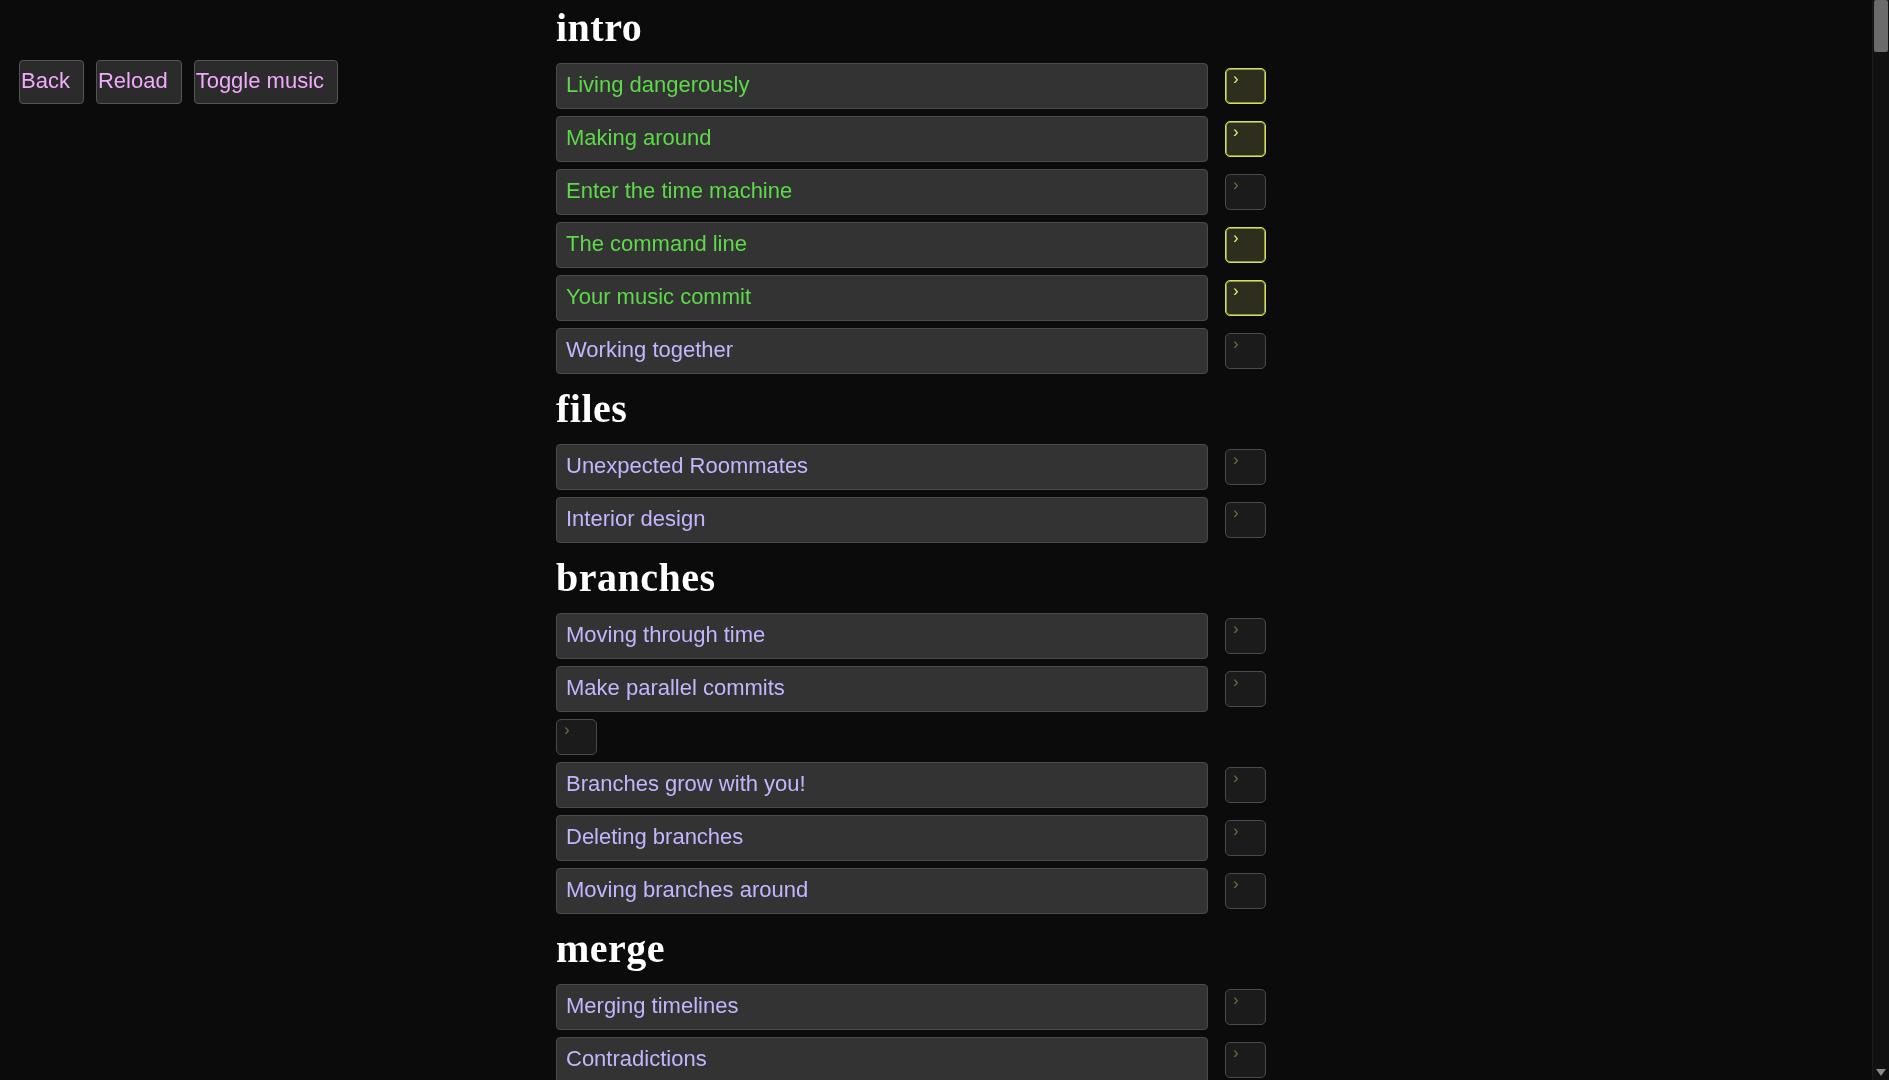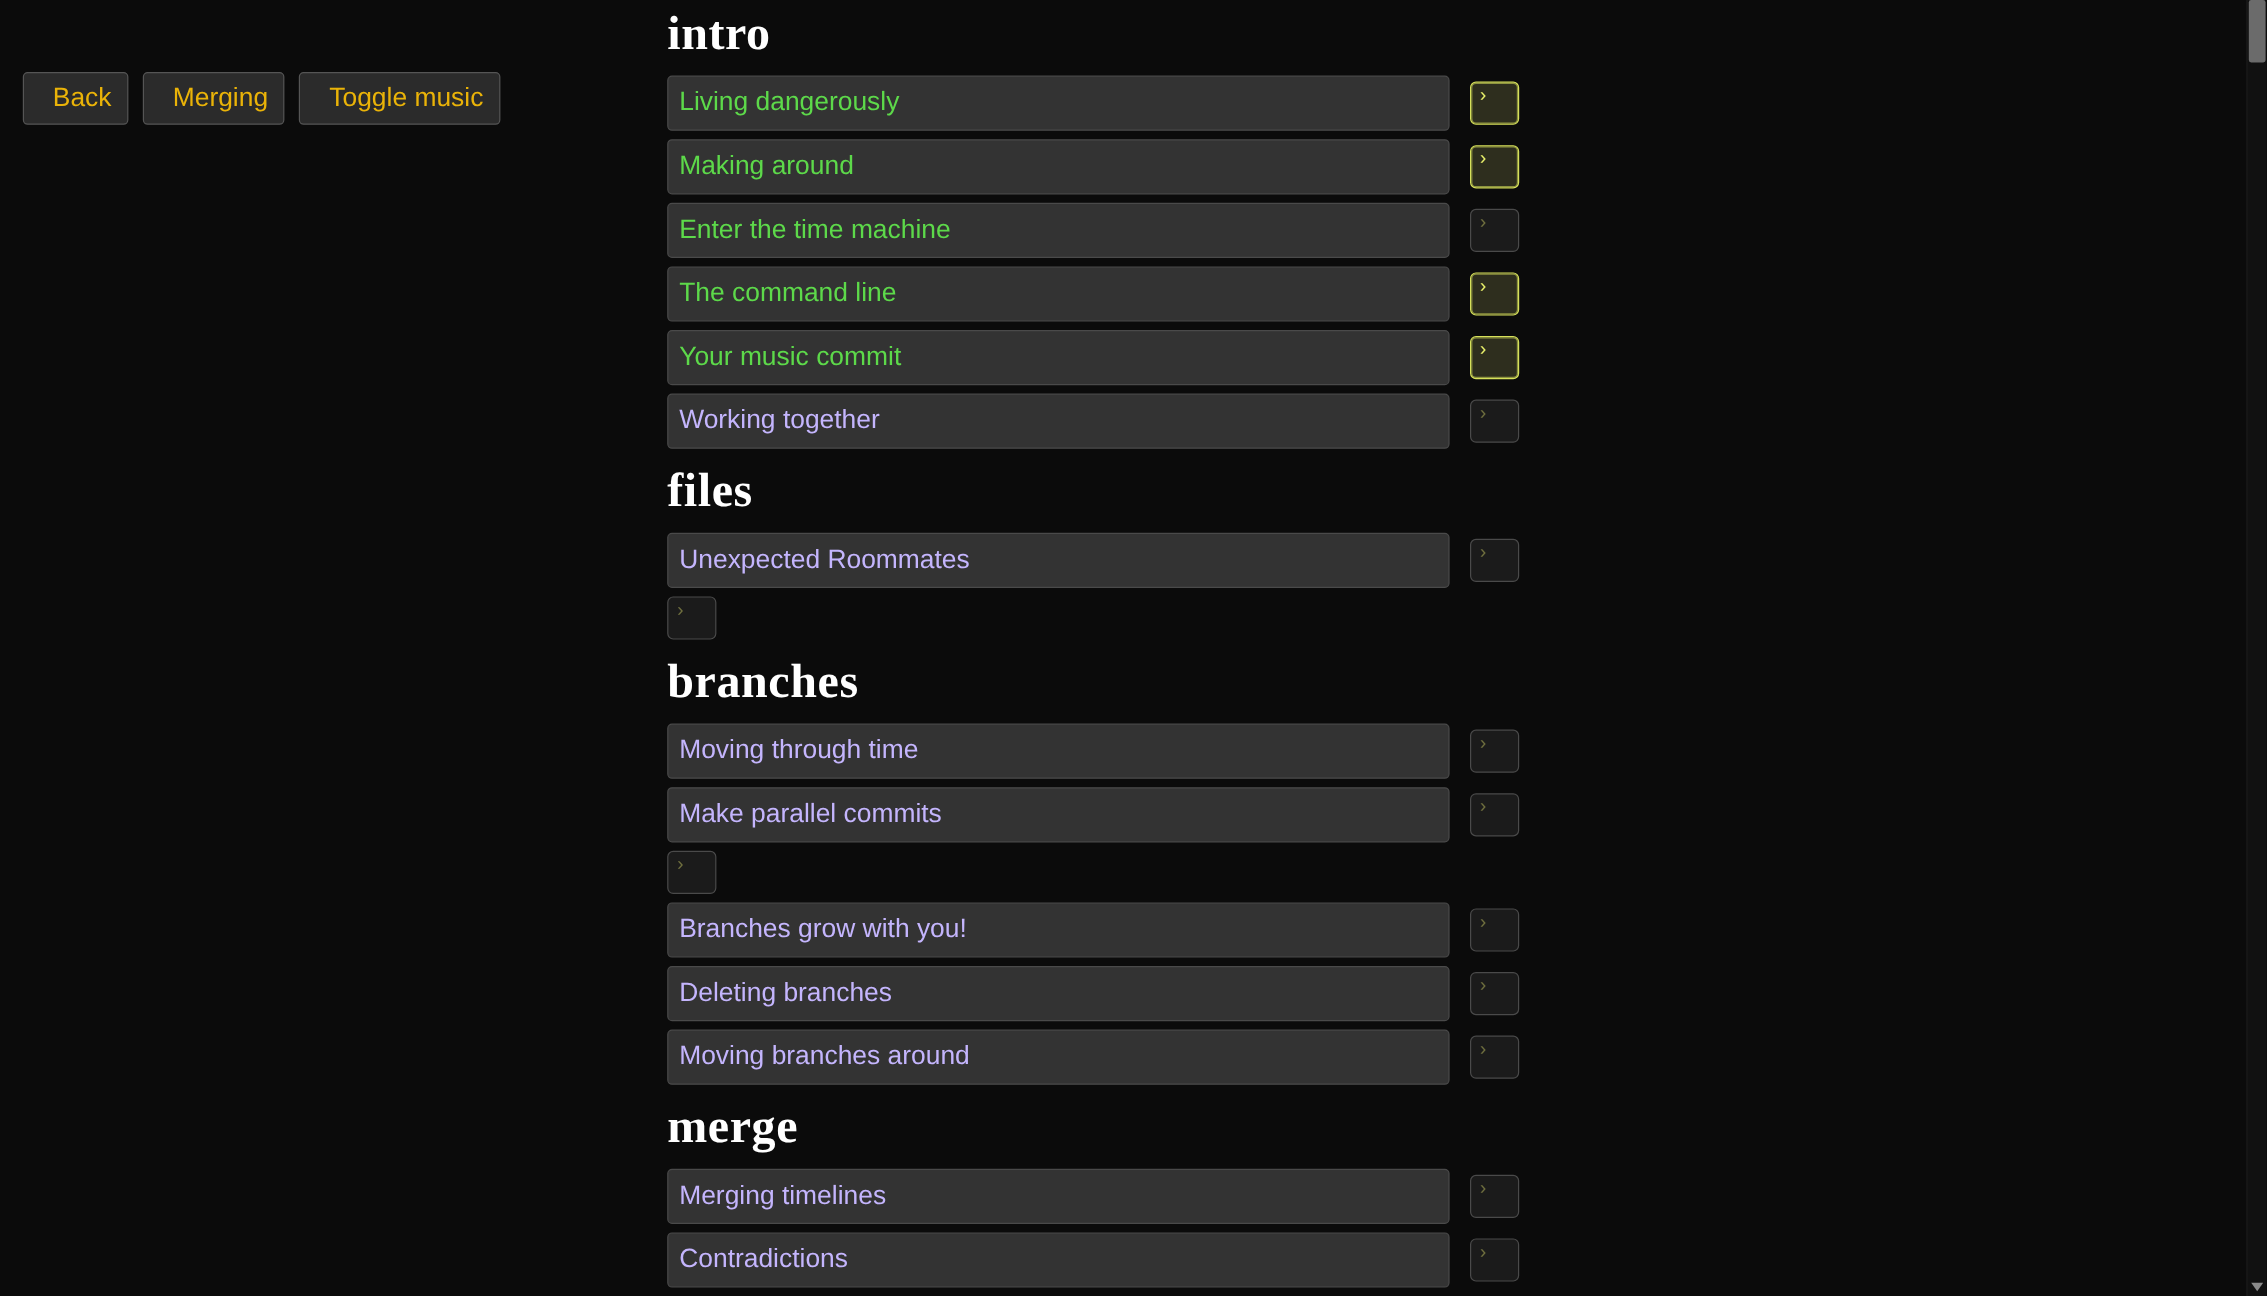--- a/index.html
+++ b/index.html
@@ -23,26 +23,26 @@
   .toolbar {
     position: absolute;
     top: 60px;
     left: 19px;
     display: flex;
     gap: 12px;
     align-items: center;
   }
   .tb-btn {
     background: #2b2b2b;
-    color: #eab308;
+    color: #f0abfc;
     border: 1px solid #555555;
     border-radius: 4px;
     font-size: 22px;
     line-height: 1;
-    padding: 9px 13px 11px 24px;
+    padding: 9px 13px 11px 1px;
     font-family: "Liberation Sans", sans-serif;
     cursor: pointer;
     white-space: nowrap;
   }
 
   
   .levels {
     position: absolute;
     top: 0;
     left: 556px;
@@ -138,21 +138,21 @@
   .scroll-arrow.up { top: 4px; border-bottom: 7px solid #8a8a8a; }
   .scroll-arrow.down { bottom: 4px; border-top: 7px solid #8a8a8a; }
 </style>
 </head>
 <body>
 
 <div id="app">
 
   <div class="toolbar">
     <button class="tb-btn">Back</button>
-    <button class="tb-btn">Merging</button>
+    <button class="tb-btn">Reload</button>
     <button class="tb-btn">Toggle music</button>
   </div>
 
   <div class="levels" id="levels">
       <div class="section">
         <div class="section-title">intro</div>
         <div class="row">
           <div class="row-name solved">Living dangerously</div>
           <div class="cmd-btn lit">
             <span class="chev">›</span>
@@ -191,20 +191,21 @@
       </div>
       <div class="section">
         <div class="section-title">files</div>
         <div class="row">
           <div class="row-name">Unexpected Roommates</div>
           <div class="cmd-btn">
             <span class="chev">›</span>
           </div>
         </div>
         <div class="row">
+          <div class="row-name">Interior design</div>
           <div class="cmd-btn">
             <span class="chev">›</span>
           </div>
         </div>
       </div>
       <div class="section">
         <div class="section-title">branches</div>
         <div class="row">
           <div class="row-name">Moving through time</div>
           <div class="cmd-btn">

